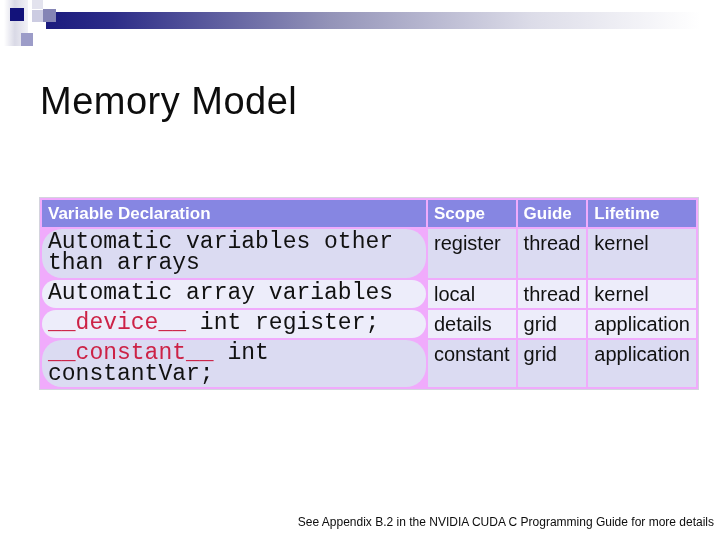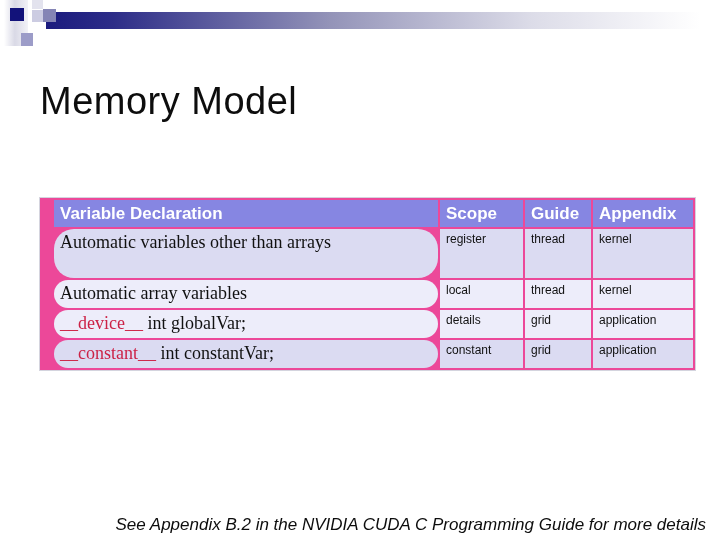--- a/index.html
+++ b/index.html
@@ -34,66 +34,64 @@
     position: absolute; left: 40px; top: 80px;
     font-size: 38px; line-height: 42px; letter-spacing: 0.5px;
     color: #0d0d0d;
   }
 
   
   .tbl-wrap { position: absolute; left: 39px; top: 197px; }
   table {
     border-collapse: separate;
     border-spacing: 2px;
-    background: #ec4899;
+    background: #f0abfc;
     border: 1px solid #d4d4de;
     table-layout: fixed;
-    padding-left: 12px;
   }
   col.c-decl { width: 384px; }
   col.c-mem  { width: 83px; }
   col.c-scope{ width: 66px; }
   col.c-life { width: 100px; }
 
   th {
     background: #8686e2;
     color: #ffffff;
     font-size: 17px;
     font-weight: bold;
     text-align: left;
     padding: 3px 6px 2px 6px;
     height: 22px;
     vertical-align: middle;
     overflow: hidden;
   }
   td {
-    font-size: 12px;
+    font-size: 20px;
     vertical-align: top;
     padding: 3px 6px 2px 6px;
     overflow: hidden;
   }
   tr.lav td { background: #dbdbf2; }
   tr.lit td { background: #ededfa; }
   td.decl {
-    font-family: Liberation Serif, serif;
-    font-size: 18px;
+    font-family: Liberation Mono, monospace;
+    font-size: 23px;
     line-height: 21px;
     white-space: pre-wrap;
     border-radius: 20px;
   }
   td.decl .kw { color: #cc2246; }
   tr.tall td { height: 44px; }
   tr.norm td { height: 23px; }
 
   
   .footer {
-    position: absolute; right: 14px; top: 515px;
-    font-size: 17px;
+    position: absolute; right: 6px; top: 515px;
+    font-size: 12px;
     color: #0d0d0d;
-    font-style: italic;
   }
 </style>
 </head>
 <body>
 
 <div>
 
   <div class="deco v-strip"></div>
   <div class="deco h-bar"></div>
   <div class="sq sq-navy"></div>
@@ -110,38 +108,38 @@
           <col class="c-decl">
           <col class="c-mem">
           <col class="c-scope">
           <col class="c-life">
         </colgroup>
       <thead>
         <tr>
           <th>Variable Declaration</th>
           <th>Scope</th>
           <th>Guide</th>
-          <th>Appendix</th>
+          <th>Lifetime</th>
         </tr>
       </thead>
       <tbody>
         <tr class="lav tall">
           <td class="decl"><span class="kw"></span><span>Automatic variables other than arrays</span></td>
           <td>register</td>
           <td>thread</td>
           <td>kernel</td>
         </tr>
         <tr class="lit norm">
           <td class="decl"><span class="kw"></span><span>Automatic array variables</span></td>
           <td>local</td>
           <td>thread</td>
           <td>kernel</td>
         </tr>
         <tr class="lit norm">
-          <td class="decl"><span class="kw">__device__</span><span> int globalVar;</span></td>
+          <td class="decl"><span class="kw">__device__</span><span> int register;</span></td>
           <td>details</td>
           <td>grid</td>
           <td>application</td>
         </tr>
         <tr class="lav norm">
           <td class="decl"><span class="kw">__constant__</span><span> int constantVar;</span></td>
           <td>constant</td>
           <td>grid</td>
           <td>application</td>
         </tr>

